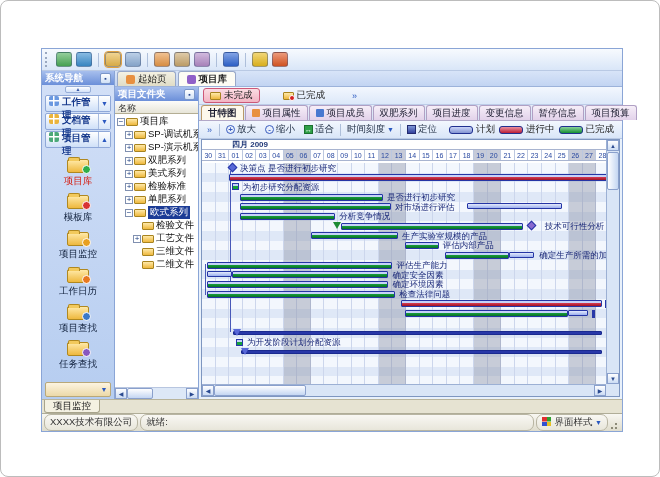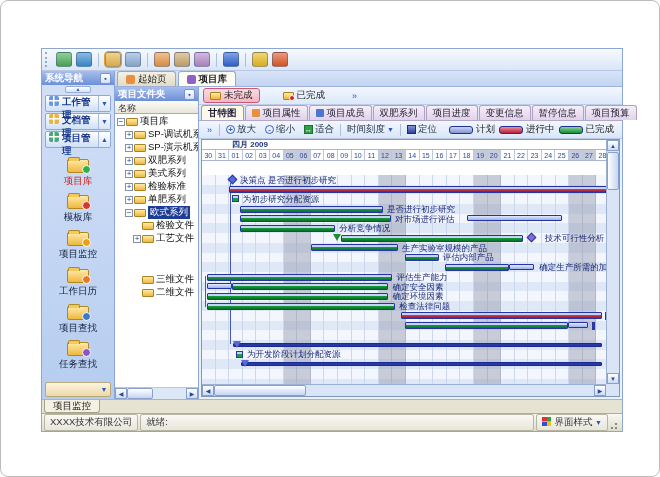--- a/index.html
+++ b/index.html
@@ -82,21 +82,21 @@
   .spacer { flex:1; }
   .leg { display:flex; align-items:center; gap:3px; margin-right:4px; }
   .legsw { width:24px; height:8px; border:1px solid #203090; border-radius:3px; }
 
   .chart { position:relative; flex:1; margin:0 2px 2px; border:1px solid #7e96c0; background:#fff; overflow:hidden; }
   .chart-inner { position:absolute; left:0; top:0; right:13px; bottom:12px; overflow:hidden; }
   .month { height:10px; border-bottom:1px solid #a8b4d0; font-size:8px; font-weight:bold; color:#203878; padding-left:30px; line-height:10px; background:#fff; }
   .daysrow { height:11px; display:flex; border-bottom:1px solid #a8b4d0; background:#fff; }
   .dc { width:13.6px; flex:none; font-size:7px; color:#2848a0; text-align:center; line-height:11px; border-right:1px solid #bcc8e0; }
   .dc.we { background:#c7cbd8; }
-  .plot { position:absolute; left:0; top:35px; bottom:0; width:408px;
+  .plot { position:absolute; left:0; top:23px; bottom:0; width:408px;
     background-image:
       repeating-linear-gradient(to right, transparent 0, transparent 12.6px, #ccd6ec 12.6px, #ccd6ec 13.6px),
       repeating-linear-gradient(to bottom, #f3f7fd 0, #f3f7fd 9.7px, #dfe8f7 9.7px, #dfe8f7 19.4px);
   }
   .wk { position:absolute; top:0; bottom:0; width:13.6px; background:rgba(128,134,155,.38); }
   .conn { position:absolute; width:1px; background:#4858b8; }
   .bar { position:absolute; height:7px; border:1px solid #2535a5; border-radius:1px; }
   .bar.task { background:linear-gradient(to bottom,#c6d2f8 0,#c6d2f8 38%,#16a23c 38%,#0b6e28 100%); }
   .bar.plan { background:linear-gradient(to bottom,#e4eafc,#9cb0ee); height:6px; }
   .bar.red  { background:linear-gradient(to bottom,#c6d2f8 0,#c6d2f8 34%,#e04058 34%,#9c1424 100%); }
@@ -112,21 +112,21 @@
   .scorner { position:absolute; right:0; bottom:0; width:13px; height:12px; background:#d9e5f6; }
   .vsb { width:12px; height:11px; background:linear-gradient(#fefeff,#ccdcf4); border:1px solid #8aa0cc; font-size:6px; line-height:10px; text-align:center; color:#2a4a90; }
   .vthumb { position:absolute; left:0; width:12px; top:12px; height:38px; background:linear-gradient(90deg,#fefeff,#c4d6f2); border:1px solid #8aa0cc; border-radius:2px; }
   .vsb.bot { position:absolute; bottom:0; }
   .hthumb { width:92px; height:11px; background:linear-gradient(#fefeff,#c4d6f2); border:1px solid #8aa0cc; border-radius:2px; }
 
   
   .dockrow { height:14px; background:#e6e3d2; border-top:1px solid #b8b49c; display:flex; align-items:flex-start; padding-left:2px; }
   .docktab { height:13px; padding:0 8px; font-size:9.5px; line-height:12px; background:#f4f1e2; border:1px solid #a8a48c; border-top:none; border-radius:0 0 3px 3px; color:#222; }
   .statusbar { height:18px; background:linear-gradient(#f8f7f2,#dfdccc); border-top:1px solid #b0ad98; display:flex; align-items:center; font-size:9.5px; color:#333; padding:0 2px; gap:2px; }
-  .scell { border:1px solid #b8b5a2; border-radius:2px; height:17px; line-height:13px; padding:0 5px; background:rgba(255,255,255,.25); white-space:nowrap; }
+  .scell { border:1px solid #b8b5a2; border-radius:7px; height:17px; line-height:13px; padding:0 5px; background:rgba(255,255,255,.25); white-space:nowrap; }
   .scell.grow { flex:1; }
   .styleic { display:inline-block; width:9px; height:9px; vertical-align:-1px; margin-right:3px;
     background:linear-gradient(90deg,#e03030 50%,#30a030 50%) top/100% 50% no-repeat,
                linear-gradient(90deg,#3050d0 50%,#e8c020 50%) bottom/100% 50% no-repeat; }
   .gripdots { width:10px; height:14px; background:radial-gradient(circle at 2px 12px,#8c8a78 1px,transparent 1.4px),radial-gradient(circle at 6px 8px,#8c8a78 1px,transparent 1.4px),radial-gradient(circle at 6px 12px,#8c8a78 1px,transparent 1.4px); }
 </style>
 </head>
 <body>
 
 <div class="canvas">
@@ -286,21 +286,21 @@
                 <div class="ti" style="padding-left: 18px;">
                   <span class="noexp"></span>
                   <span class="tfold"></span>
                   <span class="tlab">检验文件</span>
                 </div>
                 <div class="ti" style="padding-left: 18px;">
                   <span class="exp">+</span>
                   <span class="tfold"></span>
                   <span class="tlab">工艺文件</span>
                 </div>
-                <div class="ti" style="padding-left: 18px; margin-top: 28px;">
+                <div class="ti" style="padding-left: 18px;">
                   <span class="noexp"></span>
                   <span class="tfold"></span>
                   <span class="tlab">三维文件</span>
                 </div>
                 <div class="ti" style="padding-left: 18px;">
                   <span class="noexp"></span>
                   <span class="tfold"></span>
                   <span class="tlab">二维文件</span>
                 </div>
               </div>

